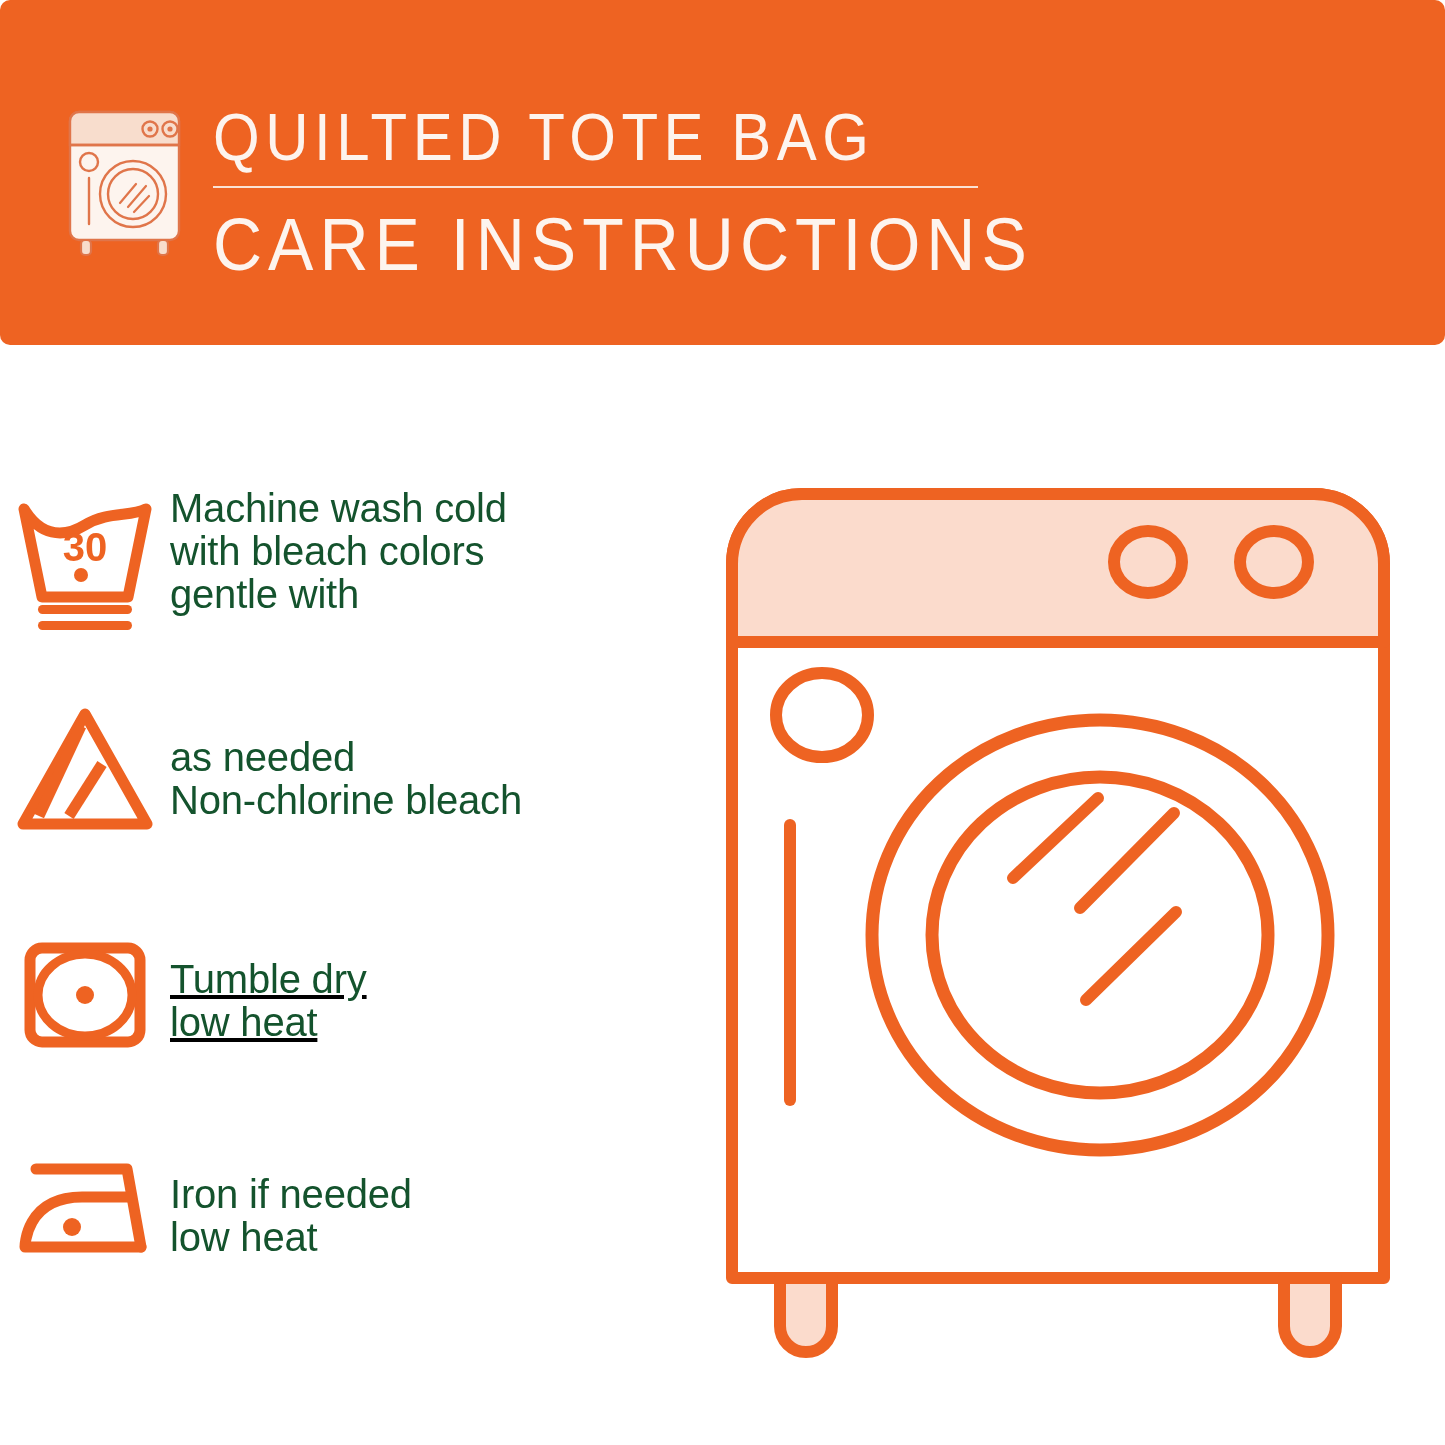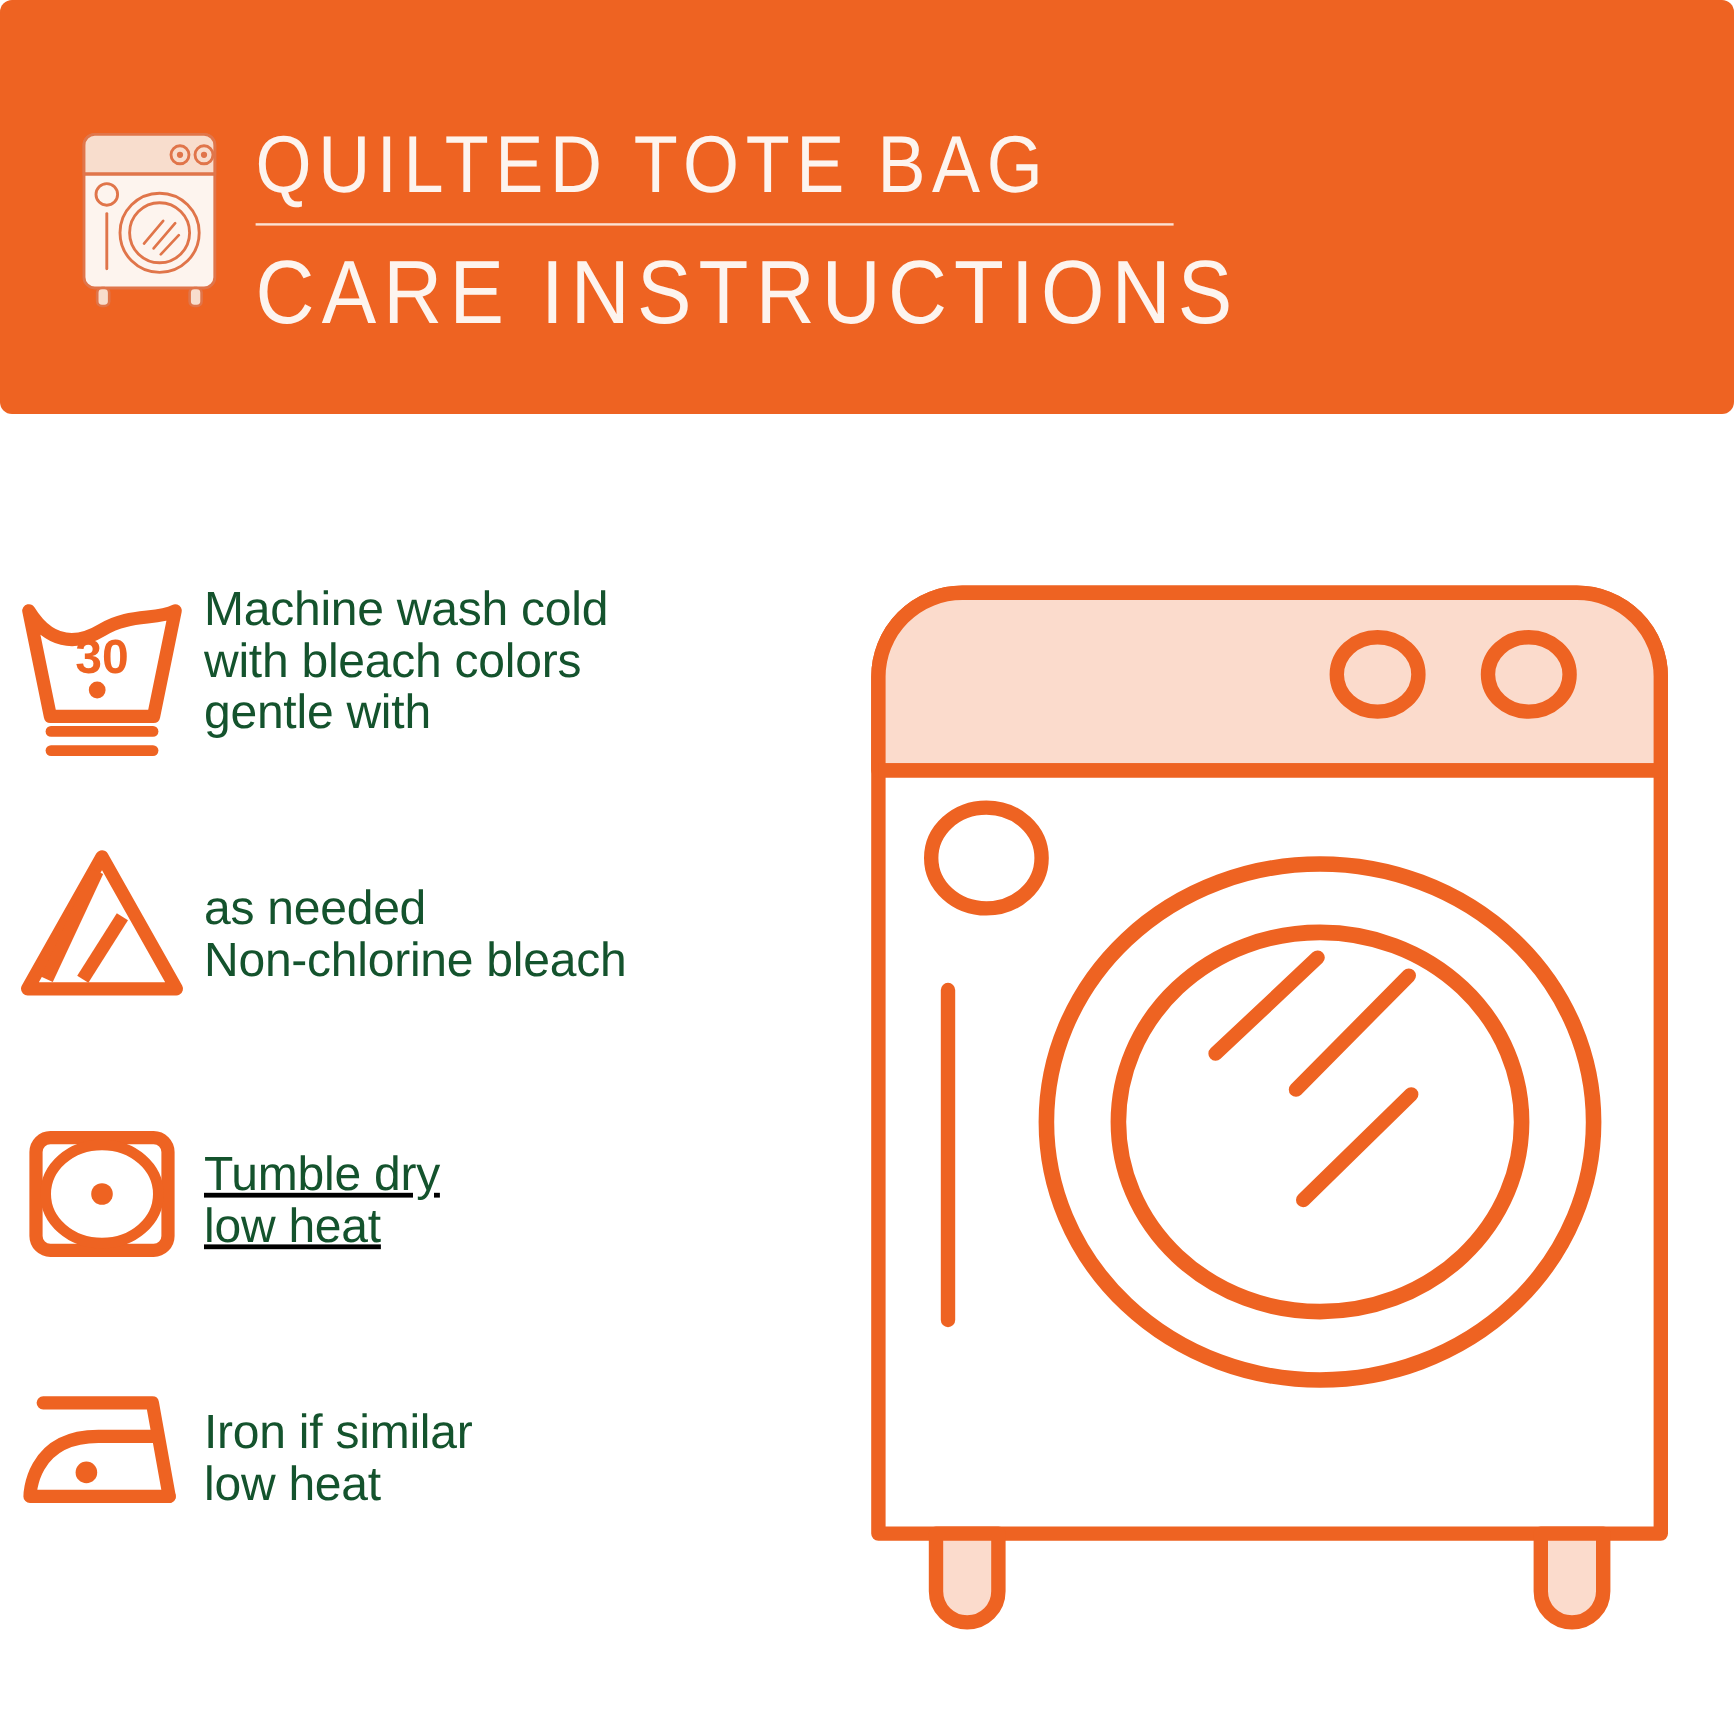--- a/index.html
+++ b/index.html
@@ -229,21 +229,21 @@
       <svg viewBox="0 0 150 150" width="150" height="150" xmlns="http://www.w3.org/2000/svg">
 
         <path d="M26 34 L117 34 L131 112" fill="none" stroke="#ee6322" stroke-width="11" stroke-linecap="round" stroke-linejoin="round"></path>
 
         <path d="M131 112 L15 112 C15 112 15 62 72 62 L121 62" fill="none" stroke="#ee6322" stroke-width="11" stroke-linecap="round" stroke-linejoin="round"></path>
 
         <circle cx="62" cy="92" r="9" fill="#ee6322"></circle>
       </svg>
     </div>
     <div class="care-text">
-      <span class="ln">Iron if similar</span>
+      <span class="ln">Iron if needed</span>
       <span class="ln">low heat</span>
     </div>
   </div>
 
 </div>
 
 <div id="washer-illustration">
   <svg viewBox="0 0 680 890" width="680" height="890" xmlns="http://www.w3.org/2000/svg">
 
     <path d="M14 84 a70 70 0 0 1 70 -70 h512 a70 70 0 0 1 70 70 v714 h-652 z" fill="#ffffff" stroke="#ee6322" stroke-width="12" stroke-linejoin="round"></path>

